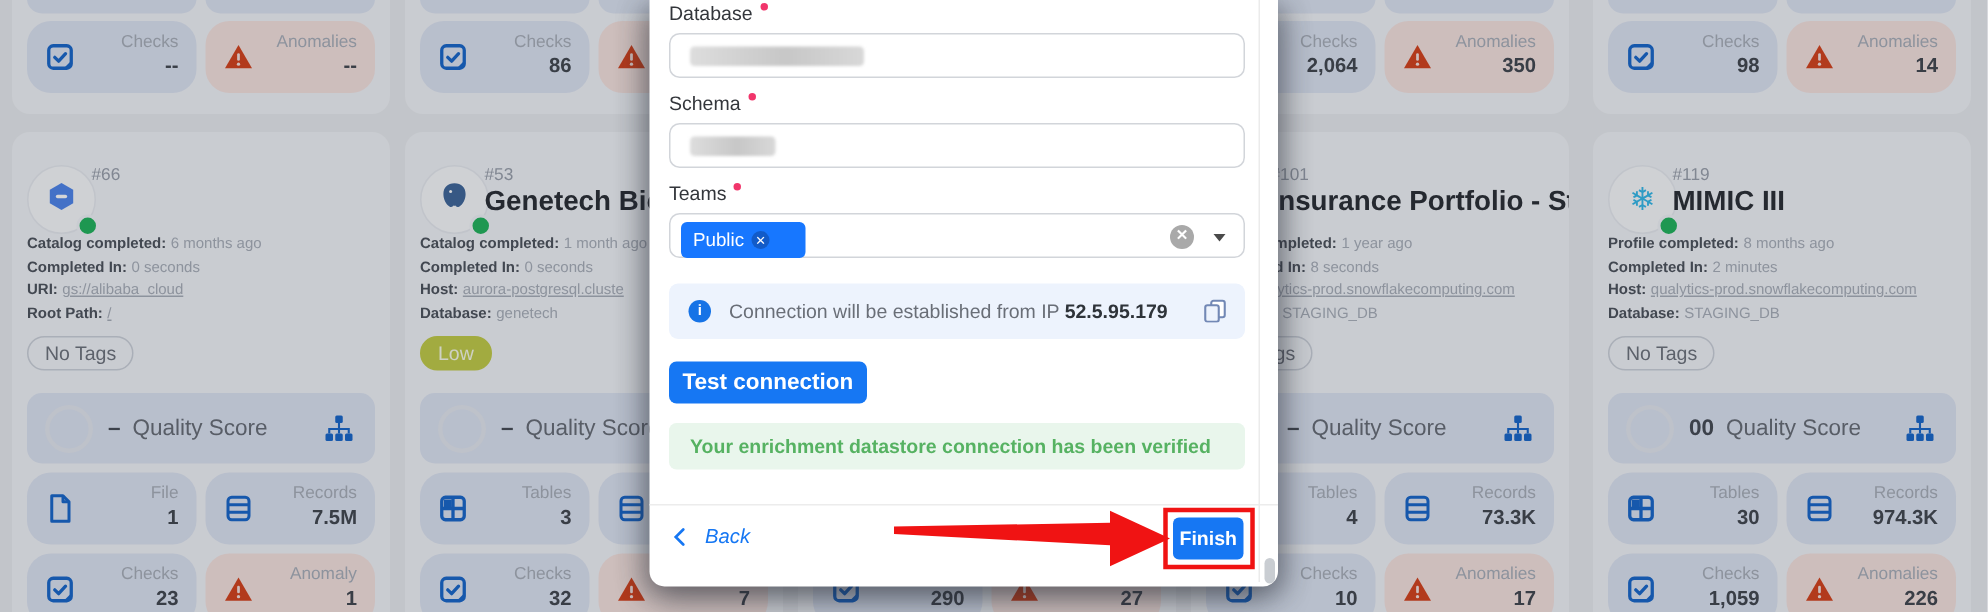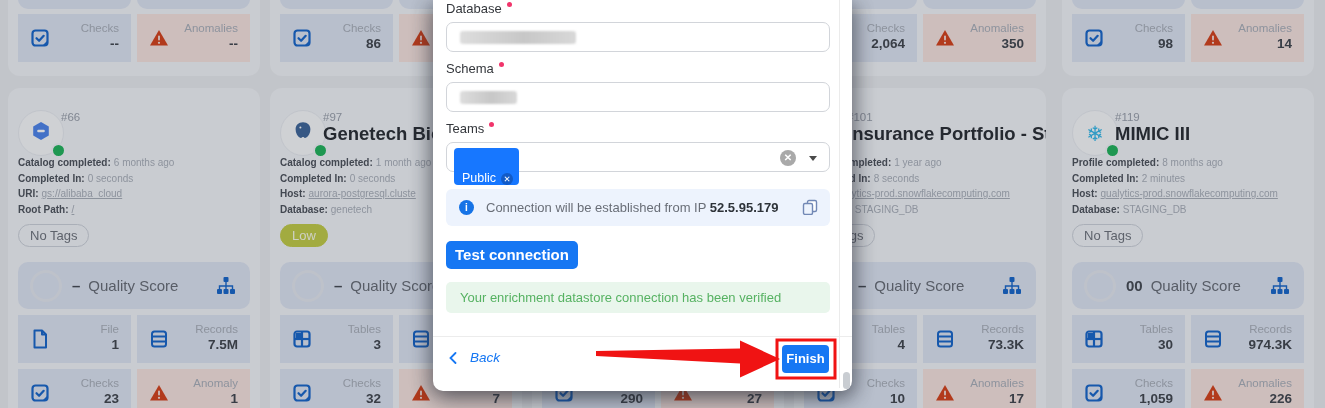--- a/index.html
+++ b/index.html
@@ -8,21 +8,21 @@
   
   .col{position:absolute;top:0;width:252px;height:408px;z-index:1;}
   .card{position:absolute;left:0;width:252px;background:#f2f4f8;border-radius:12px;overflow:hidden;}
   .prev-card{top:-300px;height:376px;}
   .main-card{top:88px;height:420px;}
   .ghost-row{position:absolute;left:10px;top:261px;width:232px;height:48px;display:flex;gap:6px;}
   .ghost-tile{flex:1;background:#dde4f2;border-radius:10px;}
   .tile-row{position:absolute;left:10px;width:232px;display:flex;gap:6px;}
   .prev-card .tile-row{top:314px;}
   .main-card .row1{top:227px;} .main-card .row2{top:281px;}
-  .tile{width:113px;height:48px;background:#dde4f2;border-radius:0;position:relative;flex:none;}
+  .tile{width:113px;height:48px;background:#dde4f2;border-radius:16px;position:relative;flex:none;}
   .tile.warn{background:#f7e3df;}
   .ticon{position:absolute;left:11px;top:13px;width:22px;height:22px;}
   .tmeta{position:absolute;right:12px;top:8px;text-align:right;}
   .tlabel{display:block;font-size:11.5px;color:#a9afb9;}
   .tvalue{display:block;font-size:13.5px;font-weight:bold;color:#42474f;margin-top:2px;}
   .avatar{position:absolute;left:10px;top:22px;width:44px;height:44px;border-radius:50%;
           background:#f9fafc;border:1px solid #e8ebf0;display:flex;align-items:center;justify-content:center;}
   .status-dot{position:absolute;left:43px;top:55px;width:11px;height:11px;border-radius:50%;
           background:#22b45c;border:2px solid #f2f4f8;}
   .cid{position:absolute;left:53px;top:23px;font-size:11.5px;color:#9aa0ab;}
@@ -45,38 +45,38 @@
   .modal{position:absolute;left:433px;top:0;width:419px;height:391px;background:#fff;z-index:10;
          border-radius:0 0 10px 10px;
          box-shadow:0 8px 22px rgba(40,44,56,.45),-7px 4px 16px rgba(40,44,56,.22),7px 4px 16px rgba(40,44,56,.22);}
   .m-label{position:absolute;left:13px;font-size:13px;color:#33363b;}
   .req-dot{display:inline-block;width:5px;height:5px;background:#f1356b;border-radius:50%;
            margin-left:5px;vertical-align:6px;}
   .m-input{position:absolute;left:13px;width:384px;height:30px;border:1px solid #d2d5da;border-radius:7px;
            background:#fff;box-sizing:border-box;}
   .redact{position:absolute;top:8px;left:13px;height:13px;border-radius:3px;
           background:linear-gradient(90deg,#dddddd,#c7c7c7 55%,#d8d8d8);filter:blur(1.2px);}
-  .chip{position:absolute;left:7px;top:5px;height:37px;background:#1777ff;border-radius:4px;color:#fff;
-        font-size:12.5px;display:flex;align-items:flex-end;padding:0 6px 0 8px;gap:5px;}
+  .chip{position:absolute;left:7px;top:5px;height:24px;background:#1777ff;border-radius:4px;color:#fff;
+        font-size:12.5px;display:flex;align-items:center;padding:0 24px 0 8px;gap:5px;}
   .chip-x{width:12px;height:12px;background:rgba(8,40,96,.35);border-radius:50%;color:#fff;
           font-size:8.5px;line-height:12px;text-align:center;}
   .clear-btn{position:absolute;right:33px;top:7px;width:16px;height:16px;border-radius:50%;background:#a9a9a9;
           color:#fff;font-size:10px;text-align:center;line-height:15px;font-weight:bold;}
   .caret{position:absolute;right:12px;top:13px;width:0;height:0;border-left:4.5px solid transparent;
          border-right:4.5px solid transparent;border-top:5.5px solid #4a4a4a;}
   .info-banner{position:absolute;left:13px;top:189px;width:384px;height:37px;background:#edf3fd;border-radius:6px;}
   .info-icon{position:absolute;left:13px;top:11px;width:15px;height:15px;border-radius:50%;background:#1673e6;
          color:#fff;font-size:10px;font-weight:bold;text-align:center;line-height:15px;}
   .info-text{position:absolute;left:40px;top:11px;font-size:13px;color:#696e77;}
   .info-text b{color:#2e3339;}
   .copy-icon{position:absolute;right:12px;top:10px;width:16px;height:16px;}
   .test-btn{position:absolute;left:13px;top:241px;height:28px;padding:0 9px;background:#1677f3;color:#fff;
          font-size:15px;font-weight:bold;border-radius:5px;line-height:28px;}
   .success-banner{position:absolute;left:13px;top:282px;width:384px;height:31px;background:#e9f6ec;
-         border-radius:5px;color:#56b262;font-size:13px;line-height:31px;padding-left:14px;box-sizing:border-box;}
+         border-radius:5px;color:#56b262;font-size:13px;line-height:31px;padding-left:14px;box-sizing:border-box;font-weight:bold;}
   .m-divider{position:absolute;left:0;right:0;top:336px;height:1px;background:#ececec;}
   .back-btn{position:absolute;left:16px;top:350px;color:#1677f3;font-size:13.5px;display:flex;
          align-items:center;gap:13px;font-style:italic;}
   .finish-btn{position:absolute;left:349px;top:345px;width:47px;height:28px;background:#1677f3;color:#fff;
          font-weight:bold;font-size:13px;text-align:center;line-height:28px;border-radius:4px;}
   .sb-line{position:absolute;right:12px;top:0;bottom:3px;width:1px;background:#ebebeb;}
   .sb-thumb{position:absolute;right:2px;top:372px;width:7px;height:17px;background:#c9cdd2;border-radius:4px;}
   .annot{position:absolute;inset:0;z-index:20;pointer-events:none;}
 </style>
 </head>
@@ -225,21 +225,21 @@
       </div>
     </div>
     <div class="card main-card">
       <div class="avatar">
           <span><svg width="24" height="24" viewBox="0 0 24 24">
               <path d="M12 3.2c4.6 0 7.4 2.9 7.4 7.1 0 3.6-1.8 7-4.1 8.3-1.2.7-2.2.4-2.6-.6-.5.2-1 .2-1.5 0-.4 1-1.4 1.3-2.6.6C6.4 17.3 4.6 13.9 4.6 10.3 4.6 6.1 7.4 3.2 12 3.2z" fill="#40679a"></path>
               <circle cx="9.4" cy="8.6" r="1" fill="#fff"></circle>
             </svg></span>
         </div>
       <span class="status-dot"></span>
-      <div class="cid">#97</div>
+      <div class="cid">#53</div>
       <div class="ctitle">Genetech Biog</div>
       <div class="details">
         <div><b>Catalog completed:</b><span>1 month ago</span></div>
         <div><b>Completed In:</b><span>0 seconds</span></div>
         <div><b>Host:</b><a>aurora-postgresql.cluste</a></div>
         <div><b>Database:</b><span>genetech</span></div>
       </div>
       <span class="pill low">Low</span>
       <div class="quality">
         <span class="qcircle"></span>

